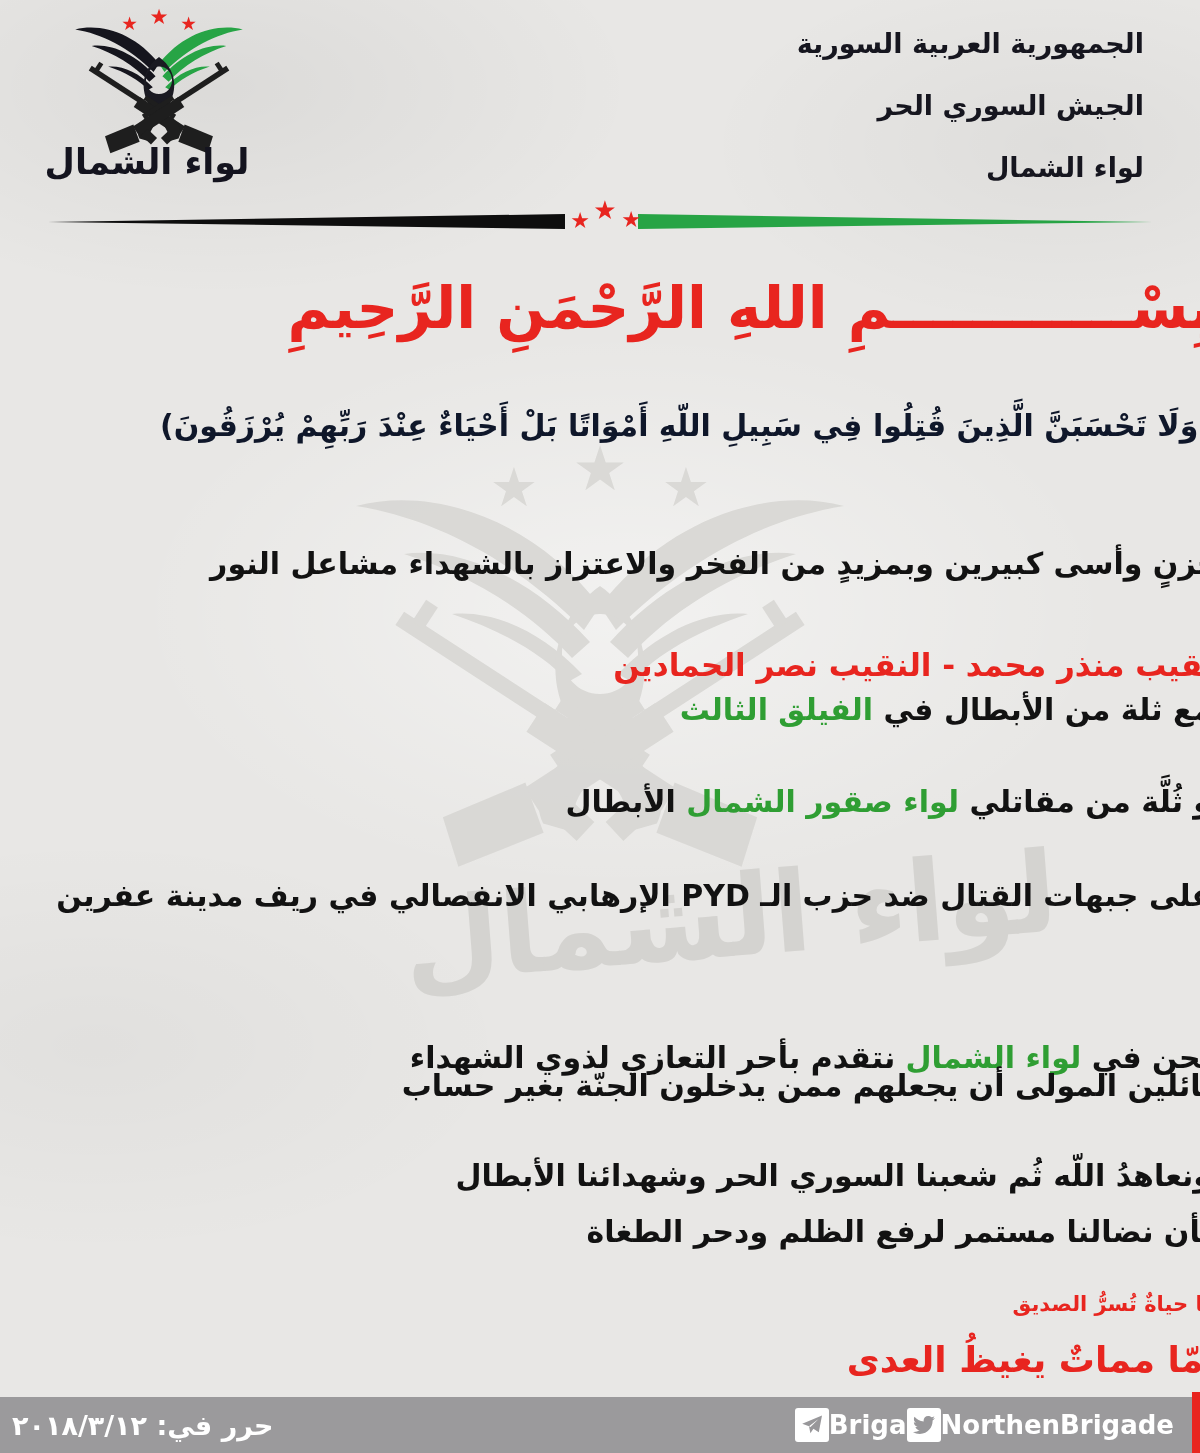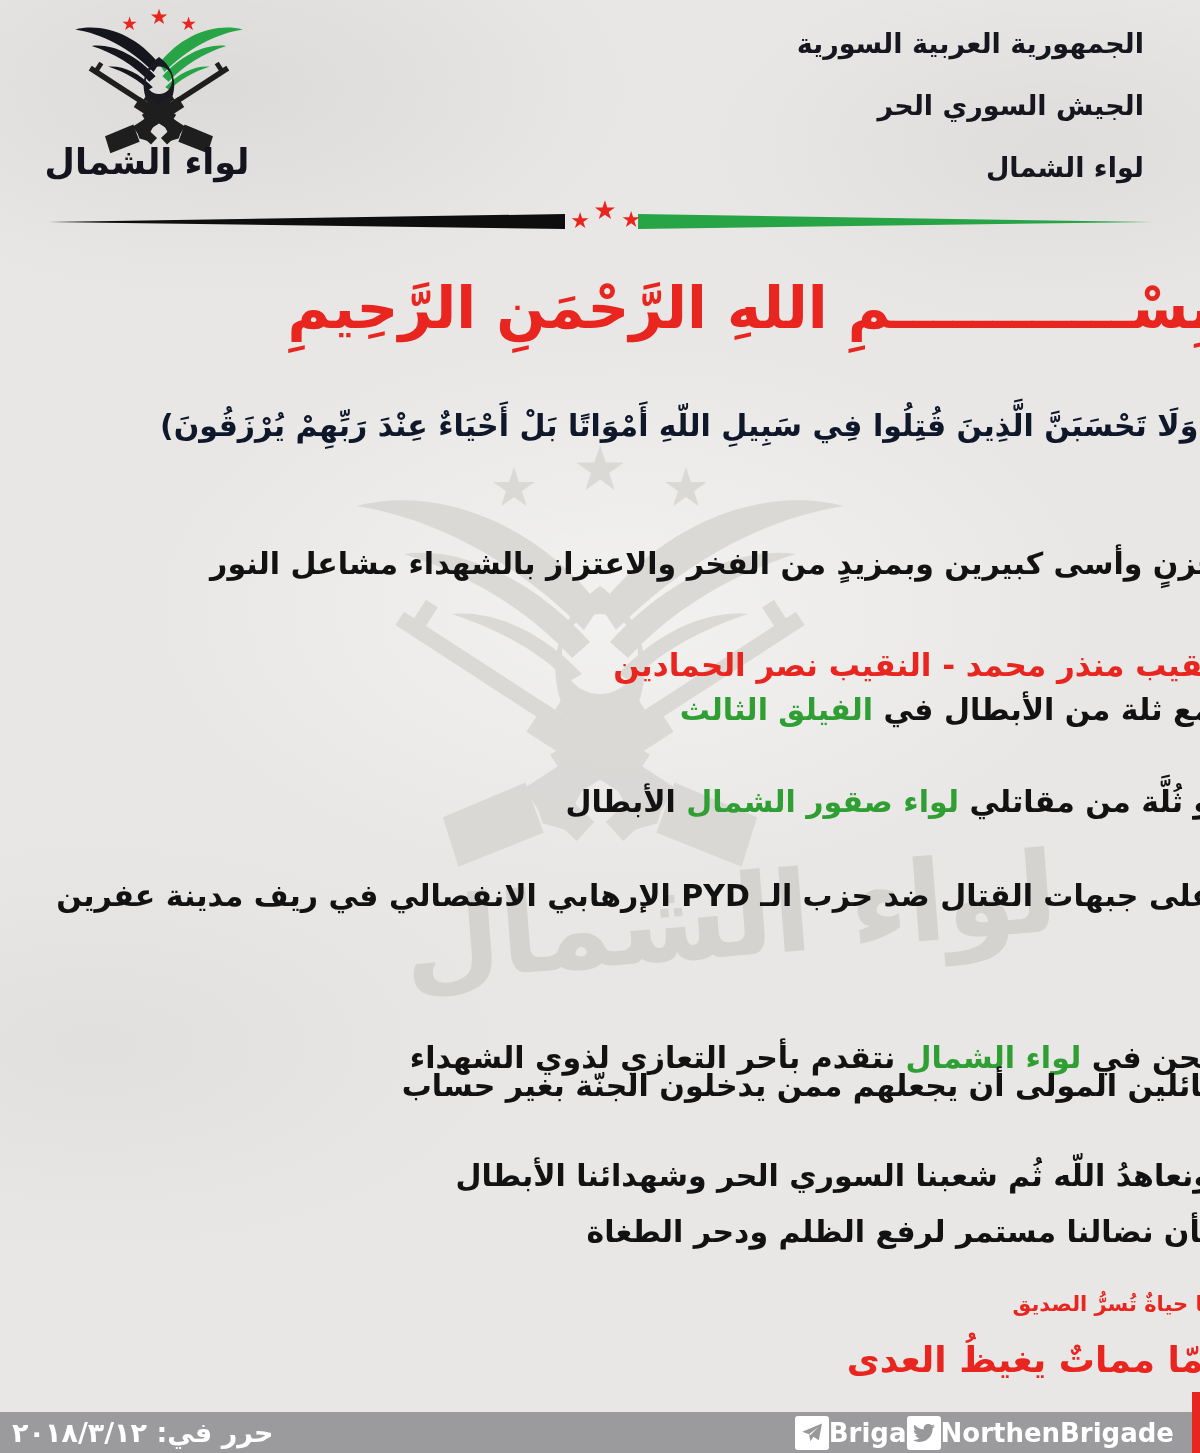--- a/index.html
+++ b/index.html
@@ -39,21 +39,21 @@
   .verse{top:402px;font-size:30px;line-height:1.6;color:#0f172a;}
   .red{color:var(--accent-red);margin-left:26px;}
   .greentxt{color:var(--text-green);}
   .l1{top:541px;padding-left:18px;} .l2{top:601px;}
   .martyrs{top:642px;font-size:31px;}
   .l3{top:687px;} .l4{top:779px;} .l5{top:873px;}
   .l6{top:1011px;margin-top:24px;} .l7{top:1063px;padding-left:19px;}
   .l8{top:1153px;} .l9{top:1209px;}
   .c1{top:1289px;font-size:21px;} .c2{top:1333px;font-size:36px;}
   
-  .footer{position:absolute;left:0;bottom:0;width:100%;height:41px;background:var(--footer-bg);
+  .footer{position:absolute;left:0;bottom:0;width:100%;height:56px;background:var(--footer-bg);
     display:flex;align-items:center;justify-content:space-between;
     padding:0 26px 0 12px;box-sizing:border-box;}
   .footer-date{direction:rtl;color:#fff;font-weight:bold;font-size:27px;}
   .social{display:flex;align-items:center;color:#fff;font-weight:bold;font-size:26px;direction:ltr;}
   .sicon{width:34px;height:34px;background:#fff;border-radius:3px;display:flex;
     align-items:center;justify-content:center;flex:0 0 auto;}
   .sicon svg{width:24px;height:24px;fill:#98979a;}
   .red-edge{position:absolute;right:0;bottom:0;width:8px;height:61px;background:var(--accent-red);}
 </style>
 </head>

